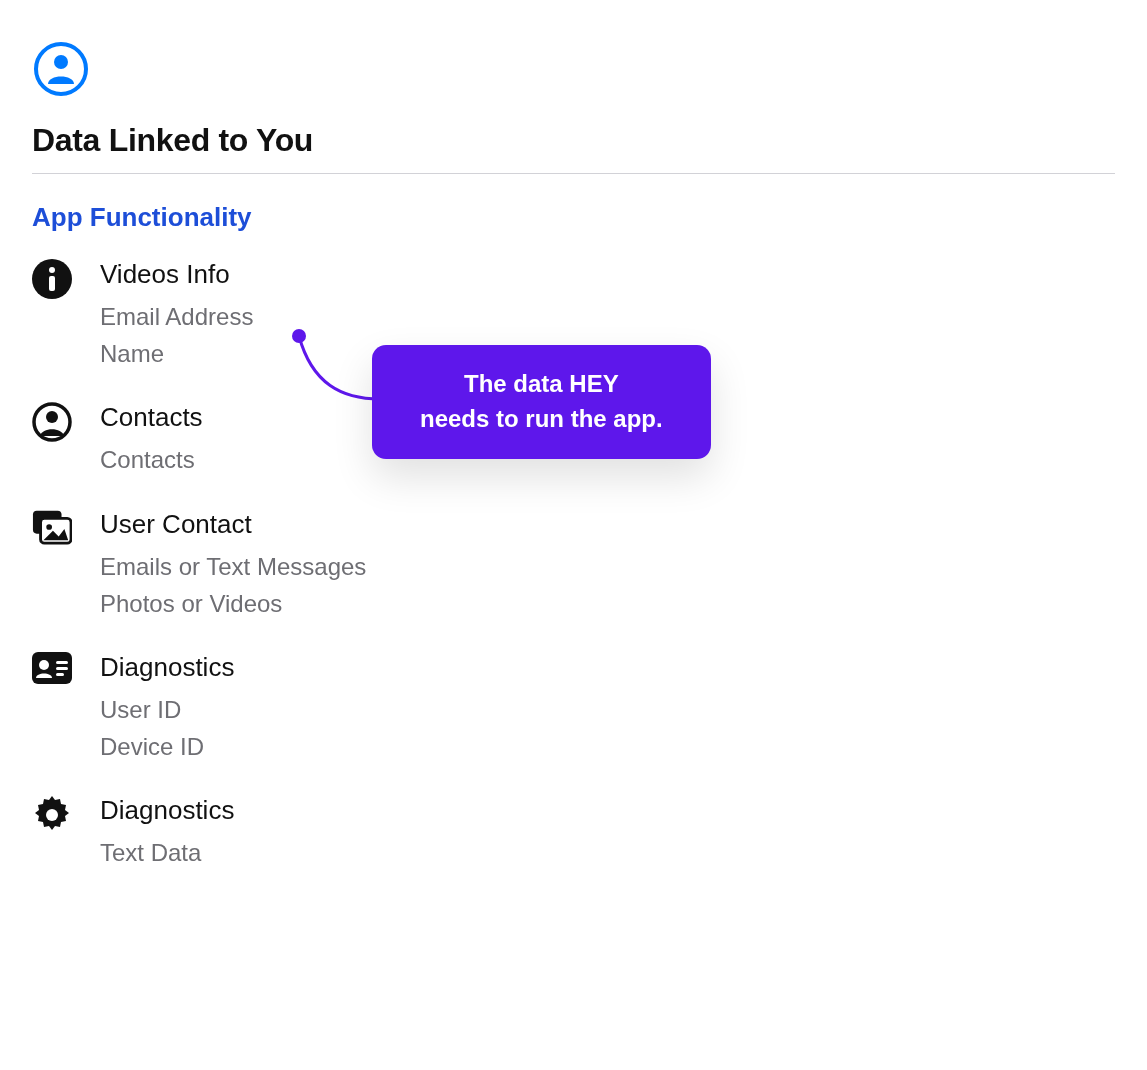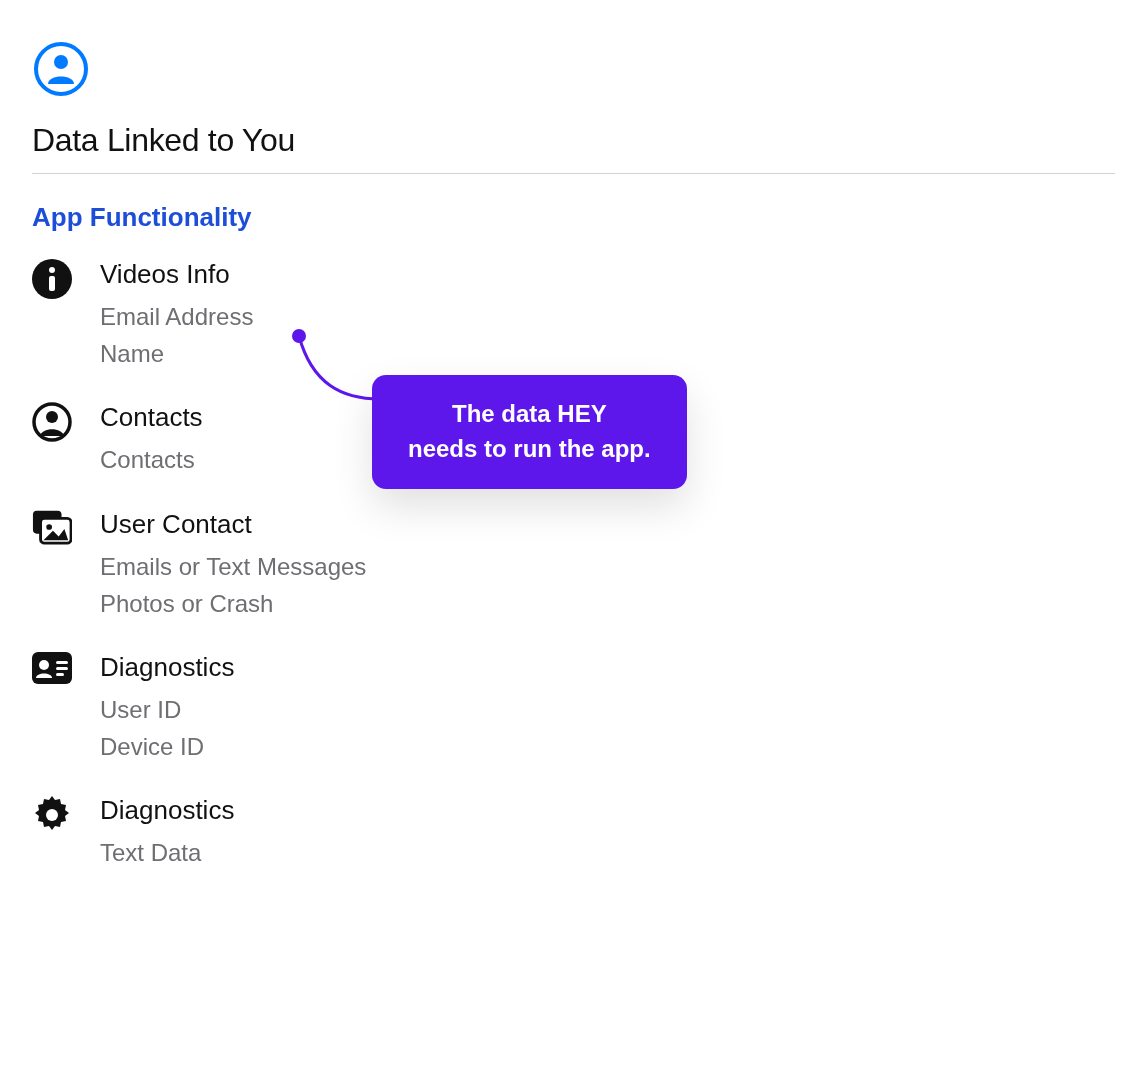--- a/index.html
+++ b/index.html
@@ -15,21 +15,21 @@
     }
     .container {
       padding: 40px 32px 32px 32px;
       position: relative;
     }
     .header-icon {
       margin-bottom: 20px;
     }
     .page-title {
       font-size: 32px;
-      font-weight: 400;
+      font-weight: 700;
       color: #111;
       letter-spacing: -0.01em;
       margin-bottom: 14px;
     }
     .page-description {
       font-size: 24px;
       line-height: 1.5;
       color: #6e6e73;
       margin-bottom: 32px;
     }
@@ -90,25 +90,24 @@
     .callout-box {
       position: absolute;
       top: 30px;
       left: 80px;
       background: #5e17eb;
       color: #fff;
       font-size: 24px;
       font-weight: 600;
       text-align: center;
       line-height: 1.45;
-      padding: 22px 36px;
+      padding: 22px 48px;
       border-radius: 14px;
       white-space: nowrap;
       box-shadow: 0 18px 40px rgba(0,0,0,0.12);
-      margin-top: 30px;
     }
   </style>
 </head>
 <body>
 
 <div class="container">
 
   <div class="header-icon">
     <svg width="58" height="58" viewBox="0 0 58 58">
       <circle cx="29" cy="29" r="25" fill="none" stroke="#007aff" stroke-width="4"></circle>
@@ -159,21 +158,21 @@
         <svg width="42" height="36" viewBox="0 0 42 36">
           <rect x="1" y="1" width="30" height="24" rx="4" fill="#111"></rect>
           <rect x="9" y="9" width="32" height="26" rx="4" fill="#fff" stroke="#111" stroke-width="3"></rect>
           <circle cx="18" cy="18" r="3" fill="#111"></circle>
           <path d="M12 32 L22 22 L28 28 L34 20 L38 32 Z" fill="#111"></path>
         </svg>
       </div>
       <div class="data-item-body">
         <div class="data-item-title">User Contact</div>
         <div class="data-item-sub">Emails or Text Messages</div>
-        <div class="data-item-sub">Photos or Crash</div>
+        <div class="data-item-sub">Photos or Videos</div>
       </div>
     </div>
 
     <div class="data-item">
       <div class="icon-wrap">
         <svg width="40" height="32" viewBox="0 0 40 32">
           <rect x="0" y="0" width="40" height="32" rx="6" fill="#111"></rect>
           <circle cx="12" cy="13" r="5" fill="#fff"></circle>
           <path d="M4 26 C4 20, 20 20, 20 26" fill="#fff"></path>
           <rect x="24" y="9" width="12" height="3" rx="1.5" fill="#fff"></rect>

